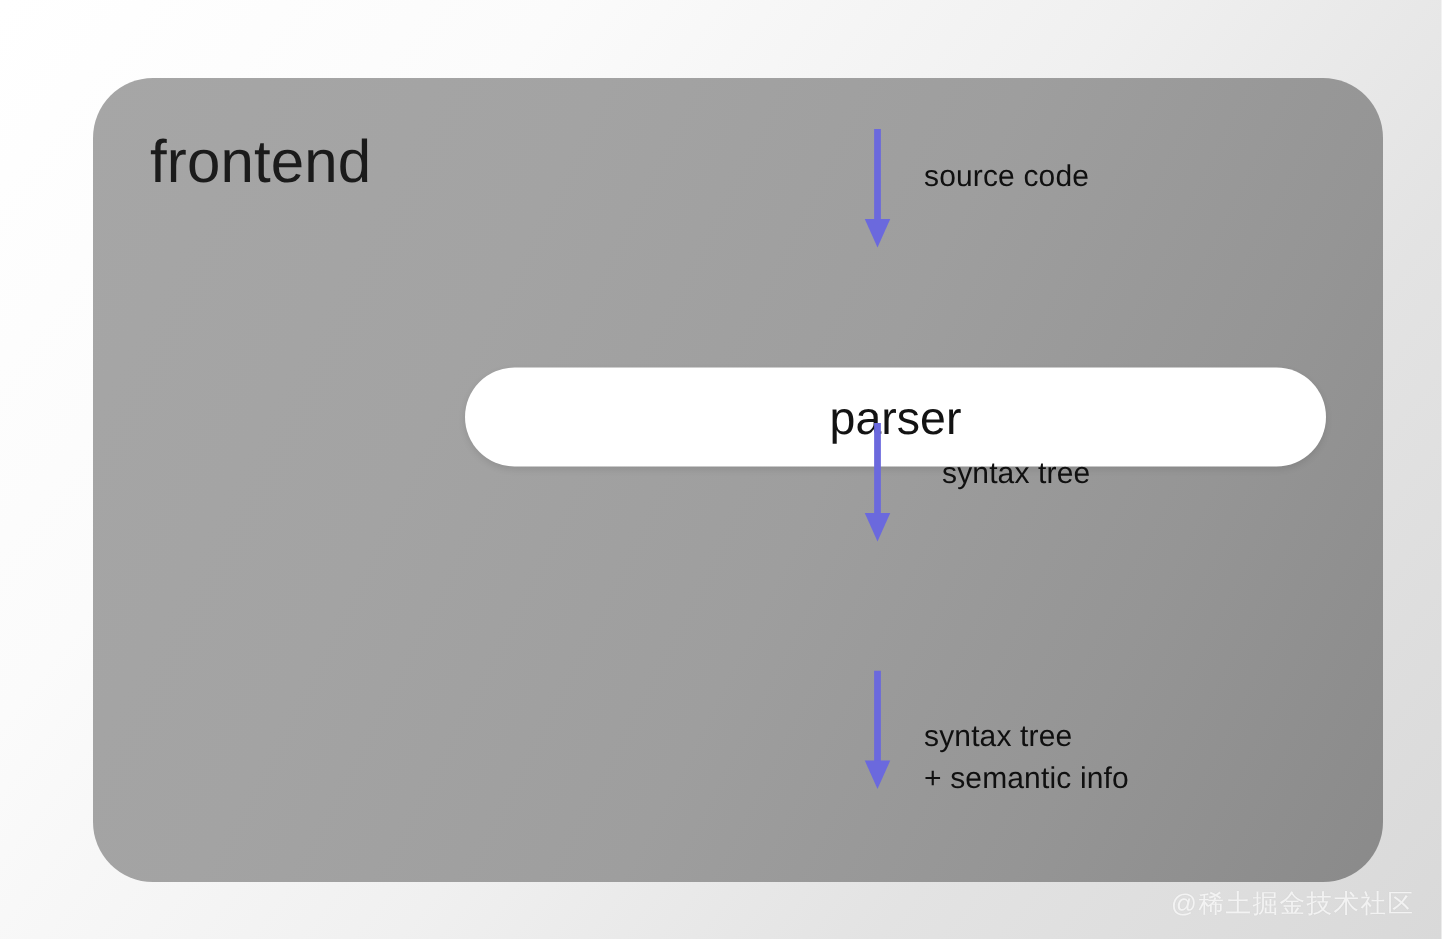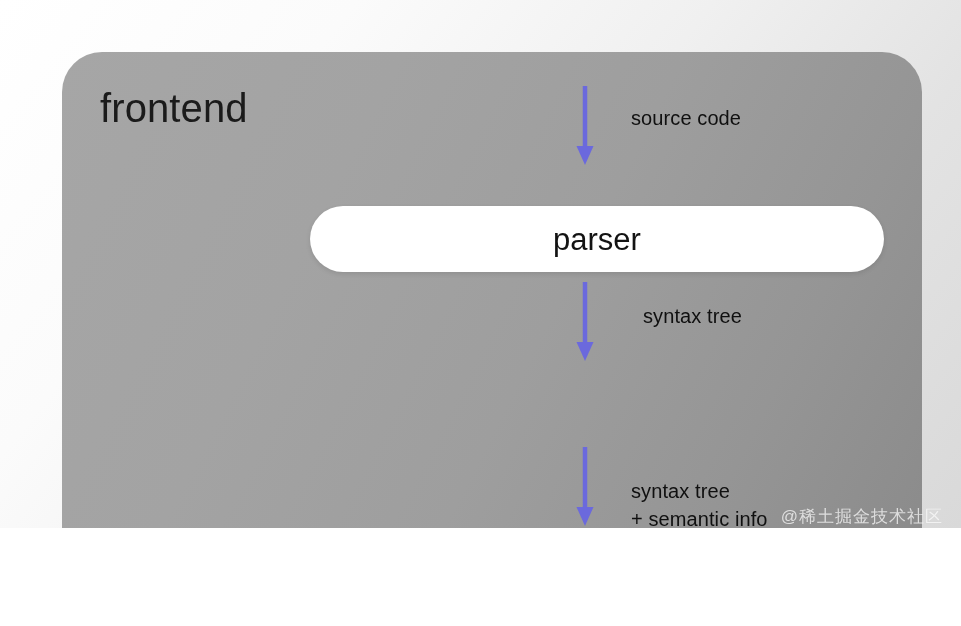--- a/index.html
+++ b/index.html
@@ -10,21 +10,21 @@
     width: 961px;
     height: 626px;
     overflow: hidden;
     font-family: "Liberation Sans", sans-serif;
     background: #ffffff;
   }
 
   #canvas {
     position: relative;
     width: 961px;
-    height: 528px;
+    height: 626px;
     background: linear-gradient(128deg, #ffffff 0%, #fbfbfb 26%, #f0f0f0 52%, #e3e3e3 74%, #d9d9d9 100%);
     overflow: hidden;
     text-decoration: underline;
   }
 
   
   #frontend-panel {
     position: absolute;
     left: 62px;
     top: 52px;
@@ -51,20 +51,21 @@
     position: absolute;
     left: 248px;
     width: 574px;
     height: 66px;
     border-radius: 33px;
     background: #ffffff;
     display: flex;
     align-items: center;
     justify-content: center;
     box-shadow: 0 2px 5px rgba(0,0,0,0.10);
+    margin-top: 39px;
   }
   .stage-label {
     font-size: 31px;
     font-weight: 400;
     color: #131313;
     line-height: 1;
     white-space: nowrap;
   }
   #pill-parser  { top: 154px; }
   #pill-semantic{ top: 318px; }
@@ -81,31 +82,30 @@
   #arrow-semantic { top: 395px; height: 80px; }
 
   
   .edge-label {
     position: absolute;
     font-size: 20px;
     color: #101010;
     line-height: 1.40;
     white-space: pre;
     letter-spacing: 0.1px;
-    margin-left: 15px;
   }
   #label-source   { left: 554px; top: 52px; }
   #label-syntax   { left: 566px; top: 250px; }
   #label-semantic { left: 554px; top: 425px; }
 
   
   #watermark {
     position: absolute;
     right: 18px;
-    bottom: 0;
+    bottom: 12px;
     font-size: 17px;
     color: rgba(255,255,255,0.72);
     letter-spacing: 1px;
     white-space: nowrap;
     text-shadow: 0 0 1px rgba(0,0,0,0.06);
   }
 </style>
 </head>
 <body>
 

